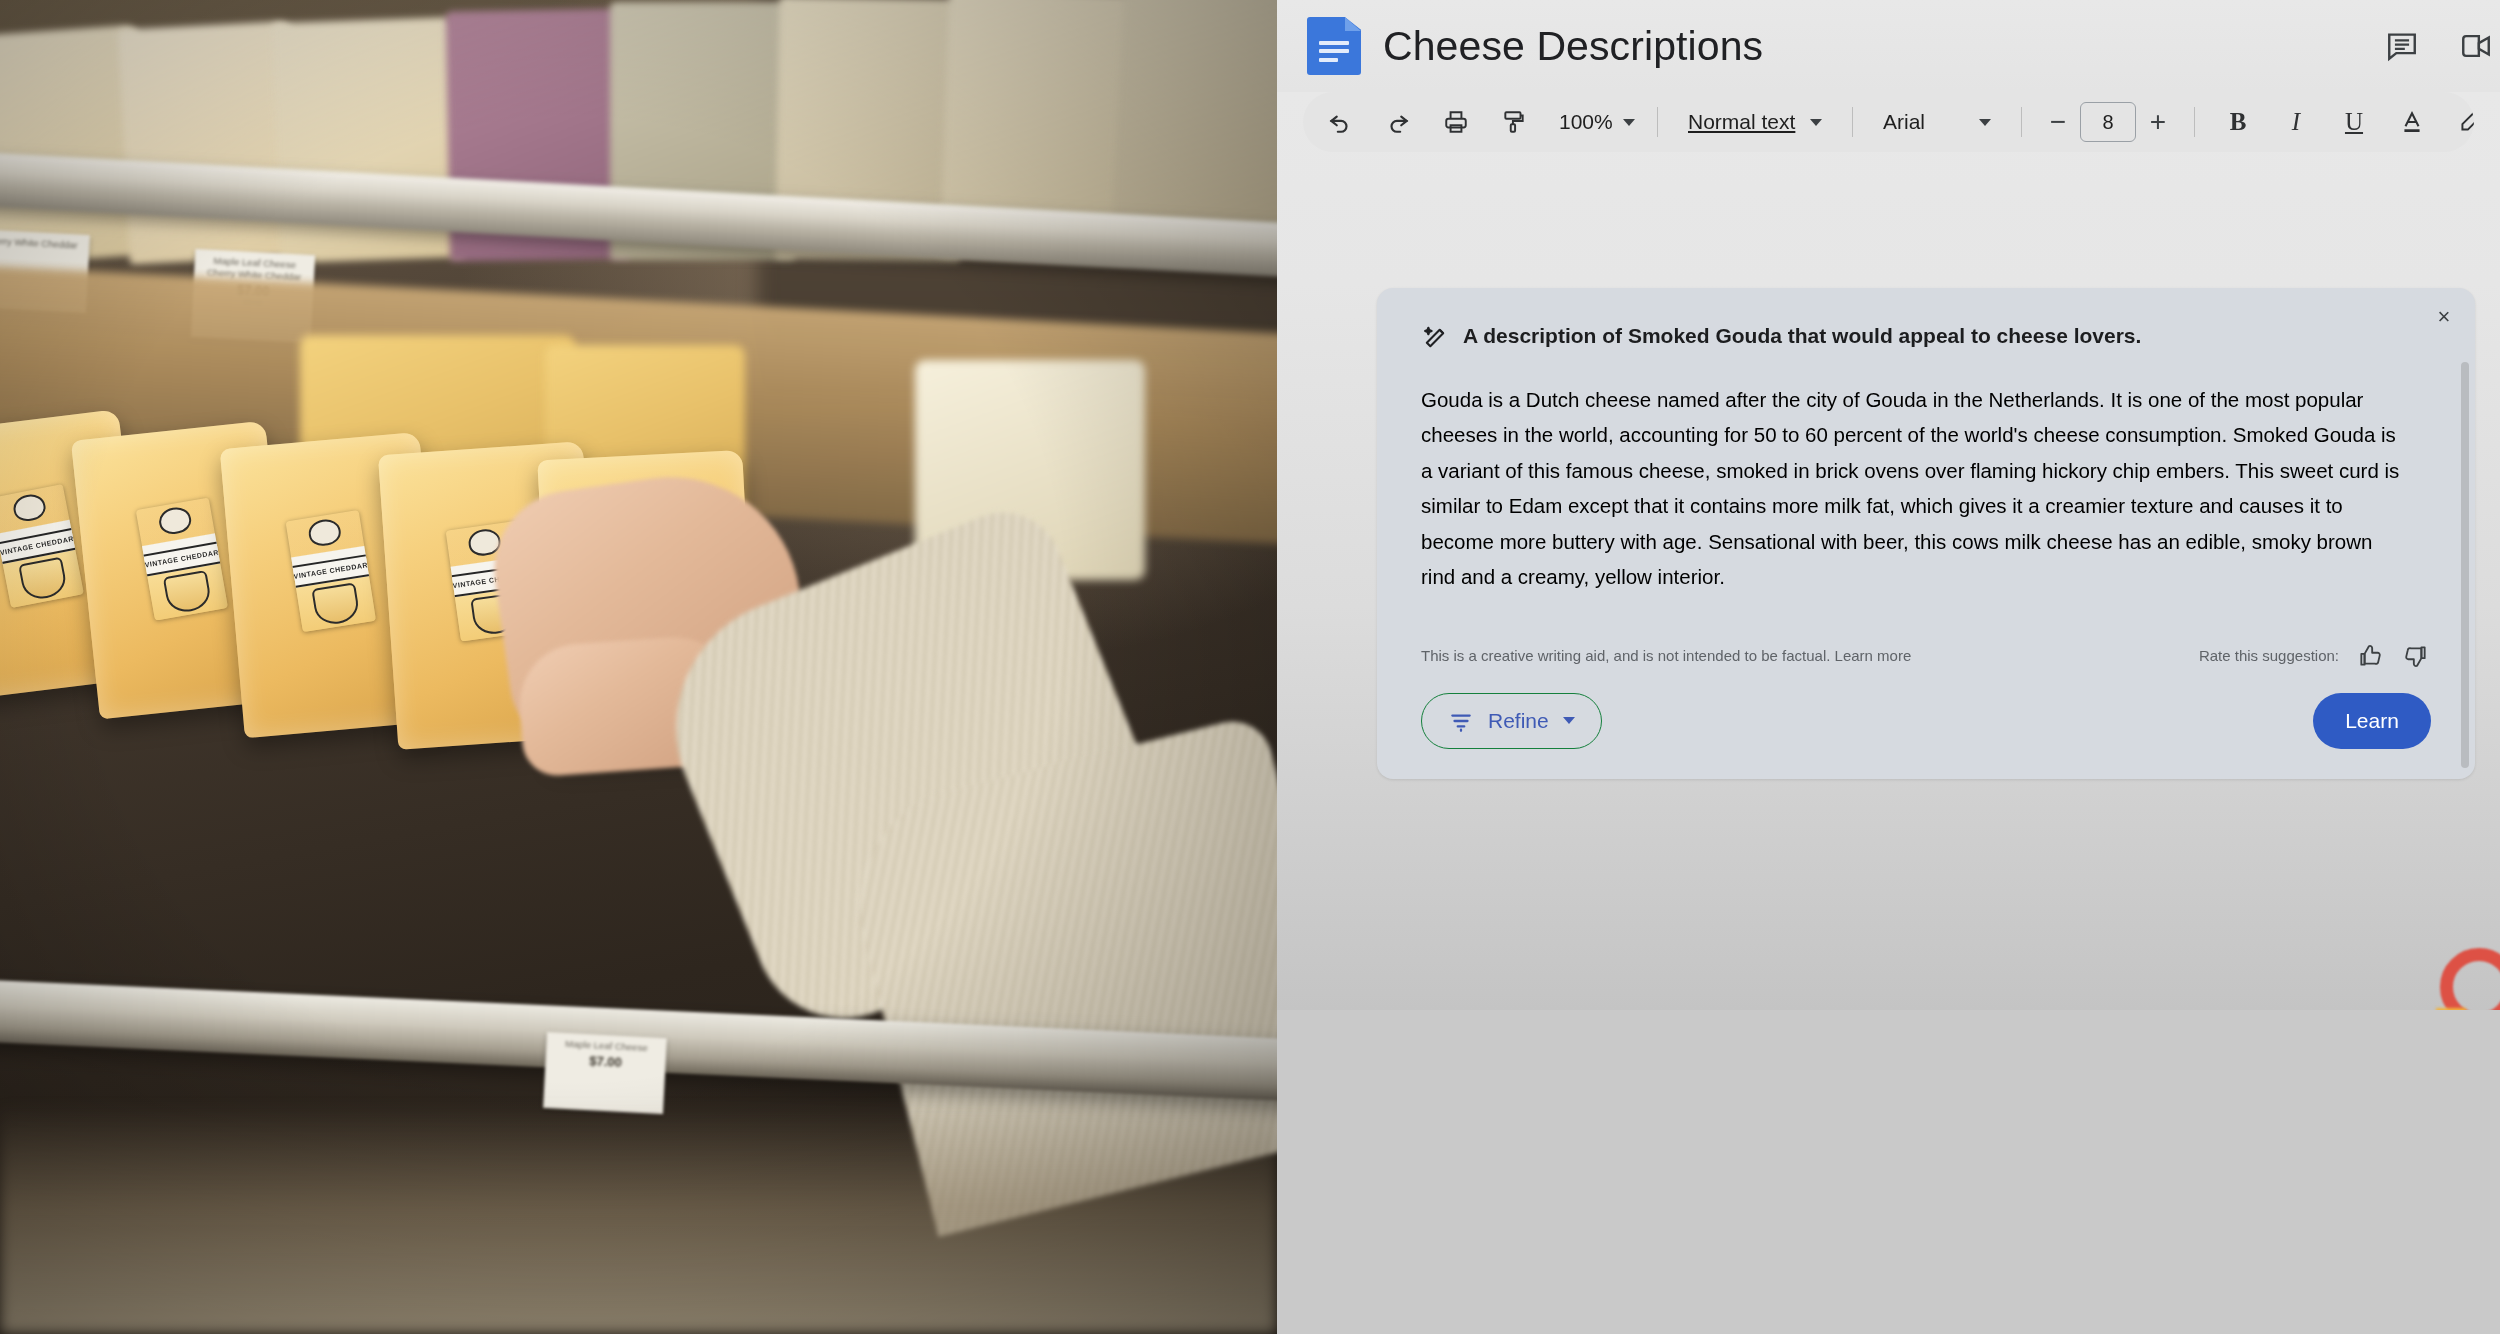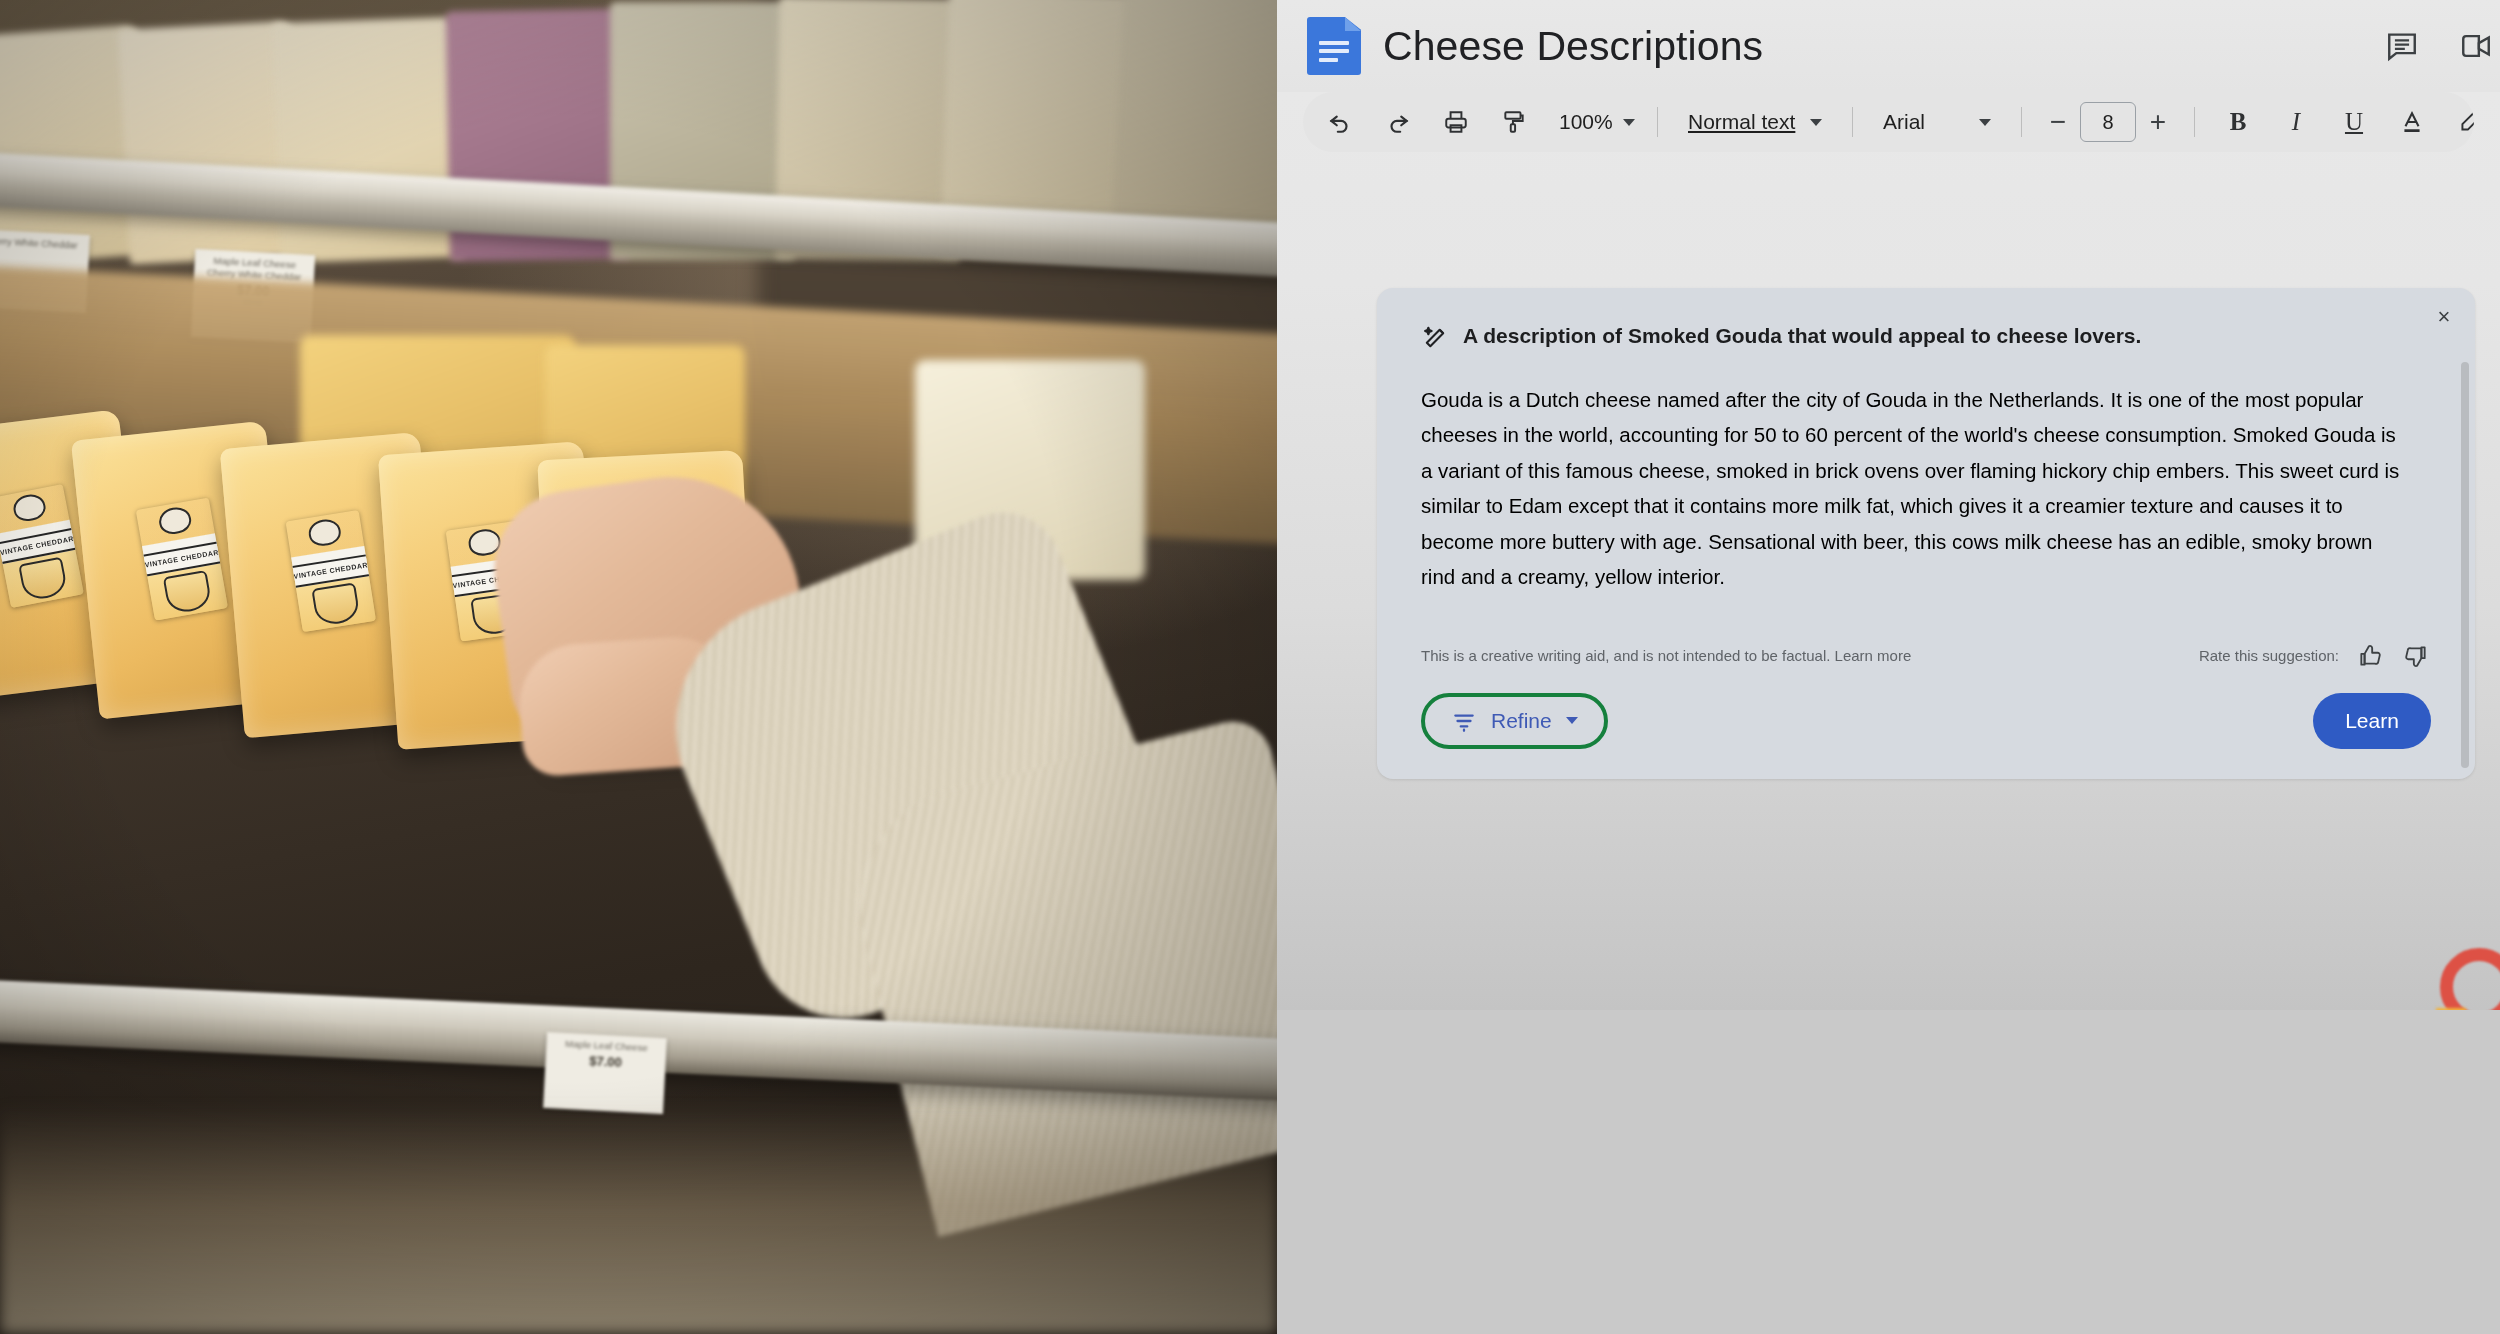--- a/index.html
+++ b/index.html
@@ -250,21 +250,21 @@
   .rate-label { font-size: 15px; color: #5f6368; }
   .thumb { width: 30px; height: 30px; color: #3c4043; display: flex; align-items: center; justify-content: center; }
   .thumb svg { width: 26px; height: 26px; }
 
   .card-actions {
     display: flex; align-items: center; margin-top: 22px; padding: 0 10px;
   }
   .refine-btn {
     display: flex; align-items: center; gap: 14px;
     height: 56px; padding: 0 26px;
-    border: 4px solid #15803d; border-radius: 28px;
+    border: 1px solid #15803d; border-radius: 28px;
     color: #3f5ab5; font-size: 21px; background: transparent;
   }
   .refine-btn .tune svg { width: 26px; height: 26px; display: block; }
   .refine-btn .caret-blue {
     width: 0; height: 0; border-left: 6px solid transparent; border-right: 6px solid transparent;
     border-top: 7px solid #3f5ab5;
   }
   .insert-btn {
     margin-left: auto;
     height: 56px; min-width: 118px; padding: 0 30px;

